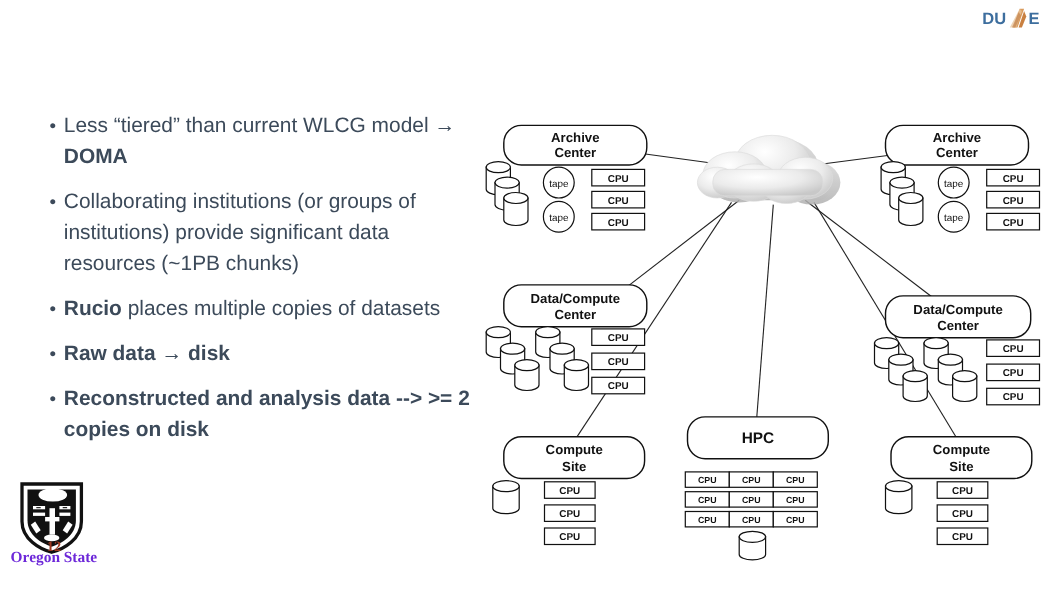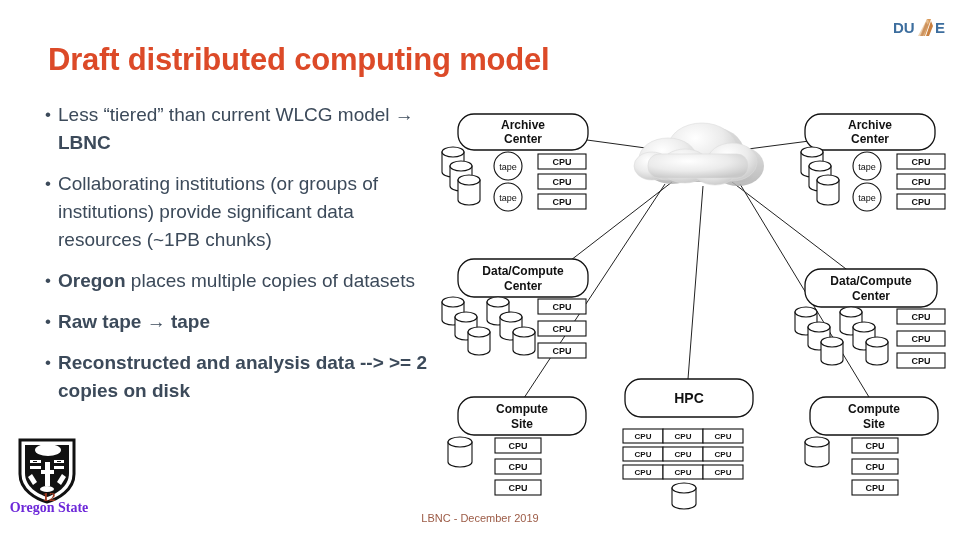--- a/index.html
+++ b/index.html
@@ -5,21 +5,21 @@
   * { box-sizing: border-box; margin: 0; padding: 0; }
   html, body {
     width: 960px; height: 540px;
     background: #ffffff;
     font-family: "Liberation Sans", sans-serif;
     overflow: hidden;
   }
   .slide { position: relative; width: 960px; height: 540px; background: #fff; }
 
   
-  .dune-logo { position: absolute; left: 893px; top: 18px; width: 58px; height: 20px; }
+  .dune-logo { position: absolute; left: 893px; top: 7px; width: 58px; height: 20px; }
 
   
   .slide-title {
     position: absolute; left: 48px; top: 42px;
     font-size: 31px; font-weight: bold; letter-spacing: -0.2px;
     color: #DC4A28; white-space: nowrap;
   }
 
   
   .body-col { position: absolute; left: 38px; top: 101px; width: 400px; }
@@ -66,38 +66,37 @@
       <g transform="translate(25,1)">
         <polygon points="3,17 9,0 13,0 7,17" fill="#D99A5B"></polygon>
         <polygon points="8,17 13,2 15,7 11,17" fill="#C98040"></polygon>
         <polygon points="0,17 6,17 11,2 9,0" fill="#E8C49A" opacity="0.75"></polygon>
         <polygon points="2,17 8,3 10,6 5,17" fill="#B9723A" opacity="0.55"></polygon>
       </g>
       <text x="42" y="15" font-family="Liberation Sans, sans-serif" font-size="15" font-weight="bold" fill="#3D6E9E">E</text>
     </svg>
   </div>
 
-  <h1 class="slide-title">Draft distributed computing model</h1>
 
   <div class="body-col">
     <div class="bullet">
       <span class="dot">•</span>
-      <span class="btext">Less “tiered” than current WLCG model → <b>LBNC</b></span>
+      <span class="btext">Less “tiered” than current WLCG model → <b>DOMA</b></span>
     </div>
     <div class="bullet">
       <span class="dot">•</span>
       <span class="btext">Collaborating institutions (or groups of institutions) provide significant data resources (~1PB chunks)</span>
     </div>
     <div class="bullet">
       <span class="dot">•</span>
-      <span class="btext"><b>Oregon</b> places multiple copies of datasets</span>
+      <span class="btext"><b>Rucio</b> places multiple copies of datasets</span>
     </div>
     <div class="bullet b-bold">
       <span class="dot">•</span>
-      <span class="btext">Raw tape → tape</span>
+      <span class="btext">Raw data → disk</span>
     </div>
     <div class="bullet b-bold">
       <span class="dot">•</span>
       <span class="btext">Reconstructed and analysis data --&gt; &gt;= 2 copies on disk</span>
     </div>
   </div>
 
   <div class="diagram">
     <svg width="540" height="410" viewBox="0 0 540 410" xmlns="http://www.w3.org/2000/svg">
       <defs>
@@ -454,15 +453,14 @@
       </g>
       <g fill="#111">
         <rect x="17" y="25" width="4" height="1"></rect>
         <rect x="41" y="25" width="4" height="1"></rect>
       </g>
     </svg>
   </div>
   <div class="osu-word">Oregon State</div>
   <div class="page-num">12</div>
 
-  <div class="footer-center">LBNC - December 2019</div>
 
 </div>
 
 </body></html>

